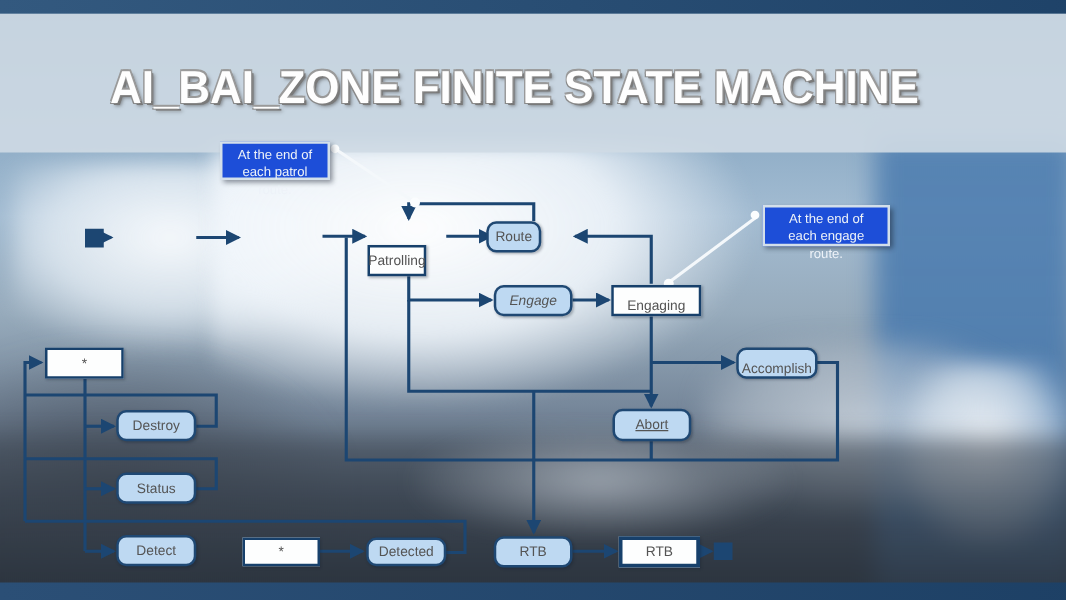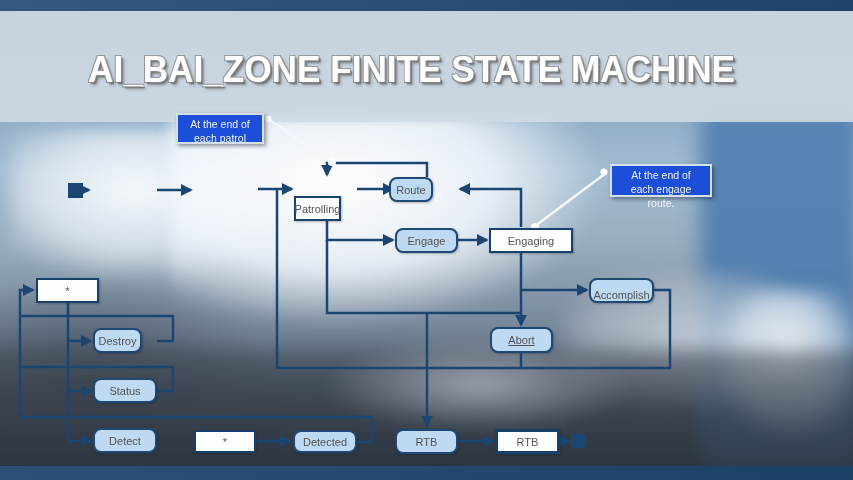--- a/index.html
+++ b/index.html
@@ -139,36 +139,36 @@
 
   <div class="marker-square" style="left:68px; top:183px; width:15px; height:15px;"></div>
   <div class="marker-square" style="left:571px; top:434px; width:15px; height:14px;"></div>
 
   <div class="state rect" style="left:294px; top:177px; width:47px; height:25px;margin-top:19px;">
       <span>Patrolling</span>
     </div>
   <div class="state round" style="left:375px; top:177px; width:44px; height:25px;margin-left:14px;">
       <span>Route</span>
     </div>
-  <div class="state round" style="left:395px; top:228px; width:63px; height:25px;">
+  <div class="state round" style="left:395px; top:228px; width:63px; height:25px;font-style:italic;">
       <span>Engage</span>
     </div>
-  <div class="state rect" style="left:489px; top:228px; width:84px; height:25px;">
+  <div class="state rect" style="left:489px; top:228px; width:72px; height:25px;align-items:flex-end;">
       <span>Engaging</span>
     </div>
   <div class="state round" style="left:589px; top:278px; width:65px; height:25px;align-items:flex-end;">
       <span>Accomplish</span>
     </div>
   <div class="state round" style="left:490px; top:327px; width:63px; height:26px;text-decoration:underline;">
       <span>Abort</span>
     </div>
   <div class="state rect" style="left:36px;  top:278px; width:63px; height:25px;">
       <span>*</span>
     </div>
-  <div class="state round" style="left:93px;  top:328px; width:49px; height:25px;">
+  <div class="state round" style="left:93px;  top:328px; width:64px; height:25px;">
       <span>Destroy</span>
     </div>
   <div class="state round" style="left:93px;  top:378px; width:64px; height:25px;">
       <span>Status</span>
     </div>
   <div class="state round" style="left:93px;  top:428px; width:64px; height:25px;">
       <span>Detect</span>
     </div>
   <div class="state rect" style="left:194px; top:430px; width:62px; height:23px;">
       <span>*</span>

